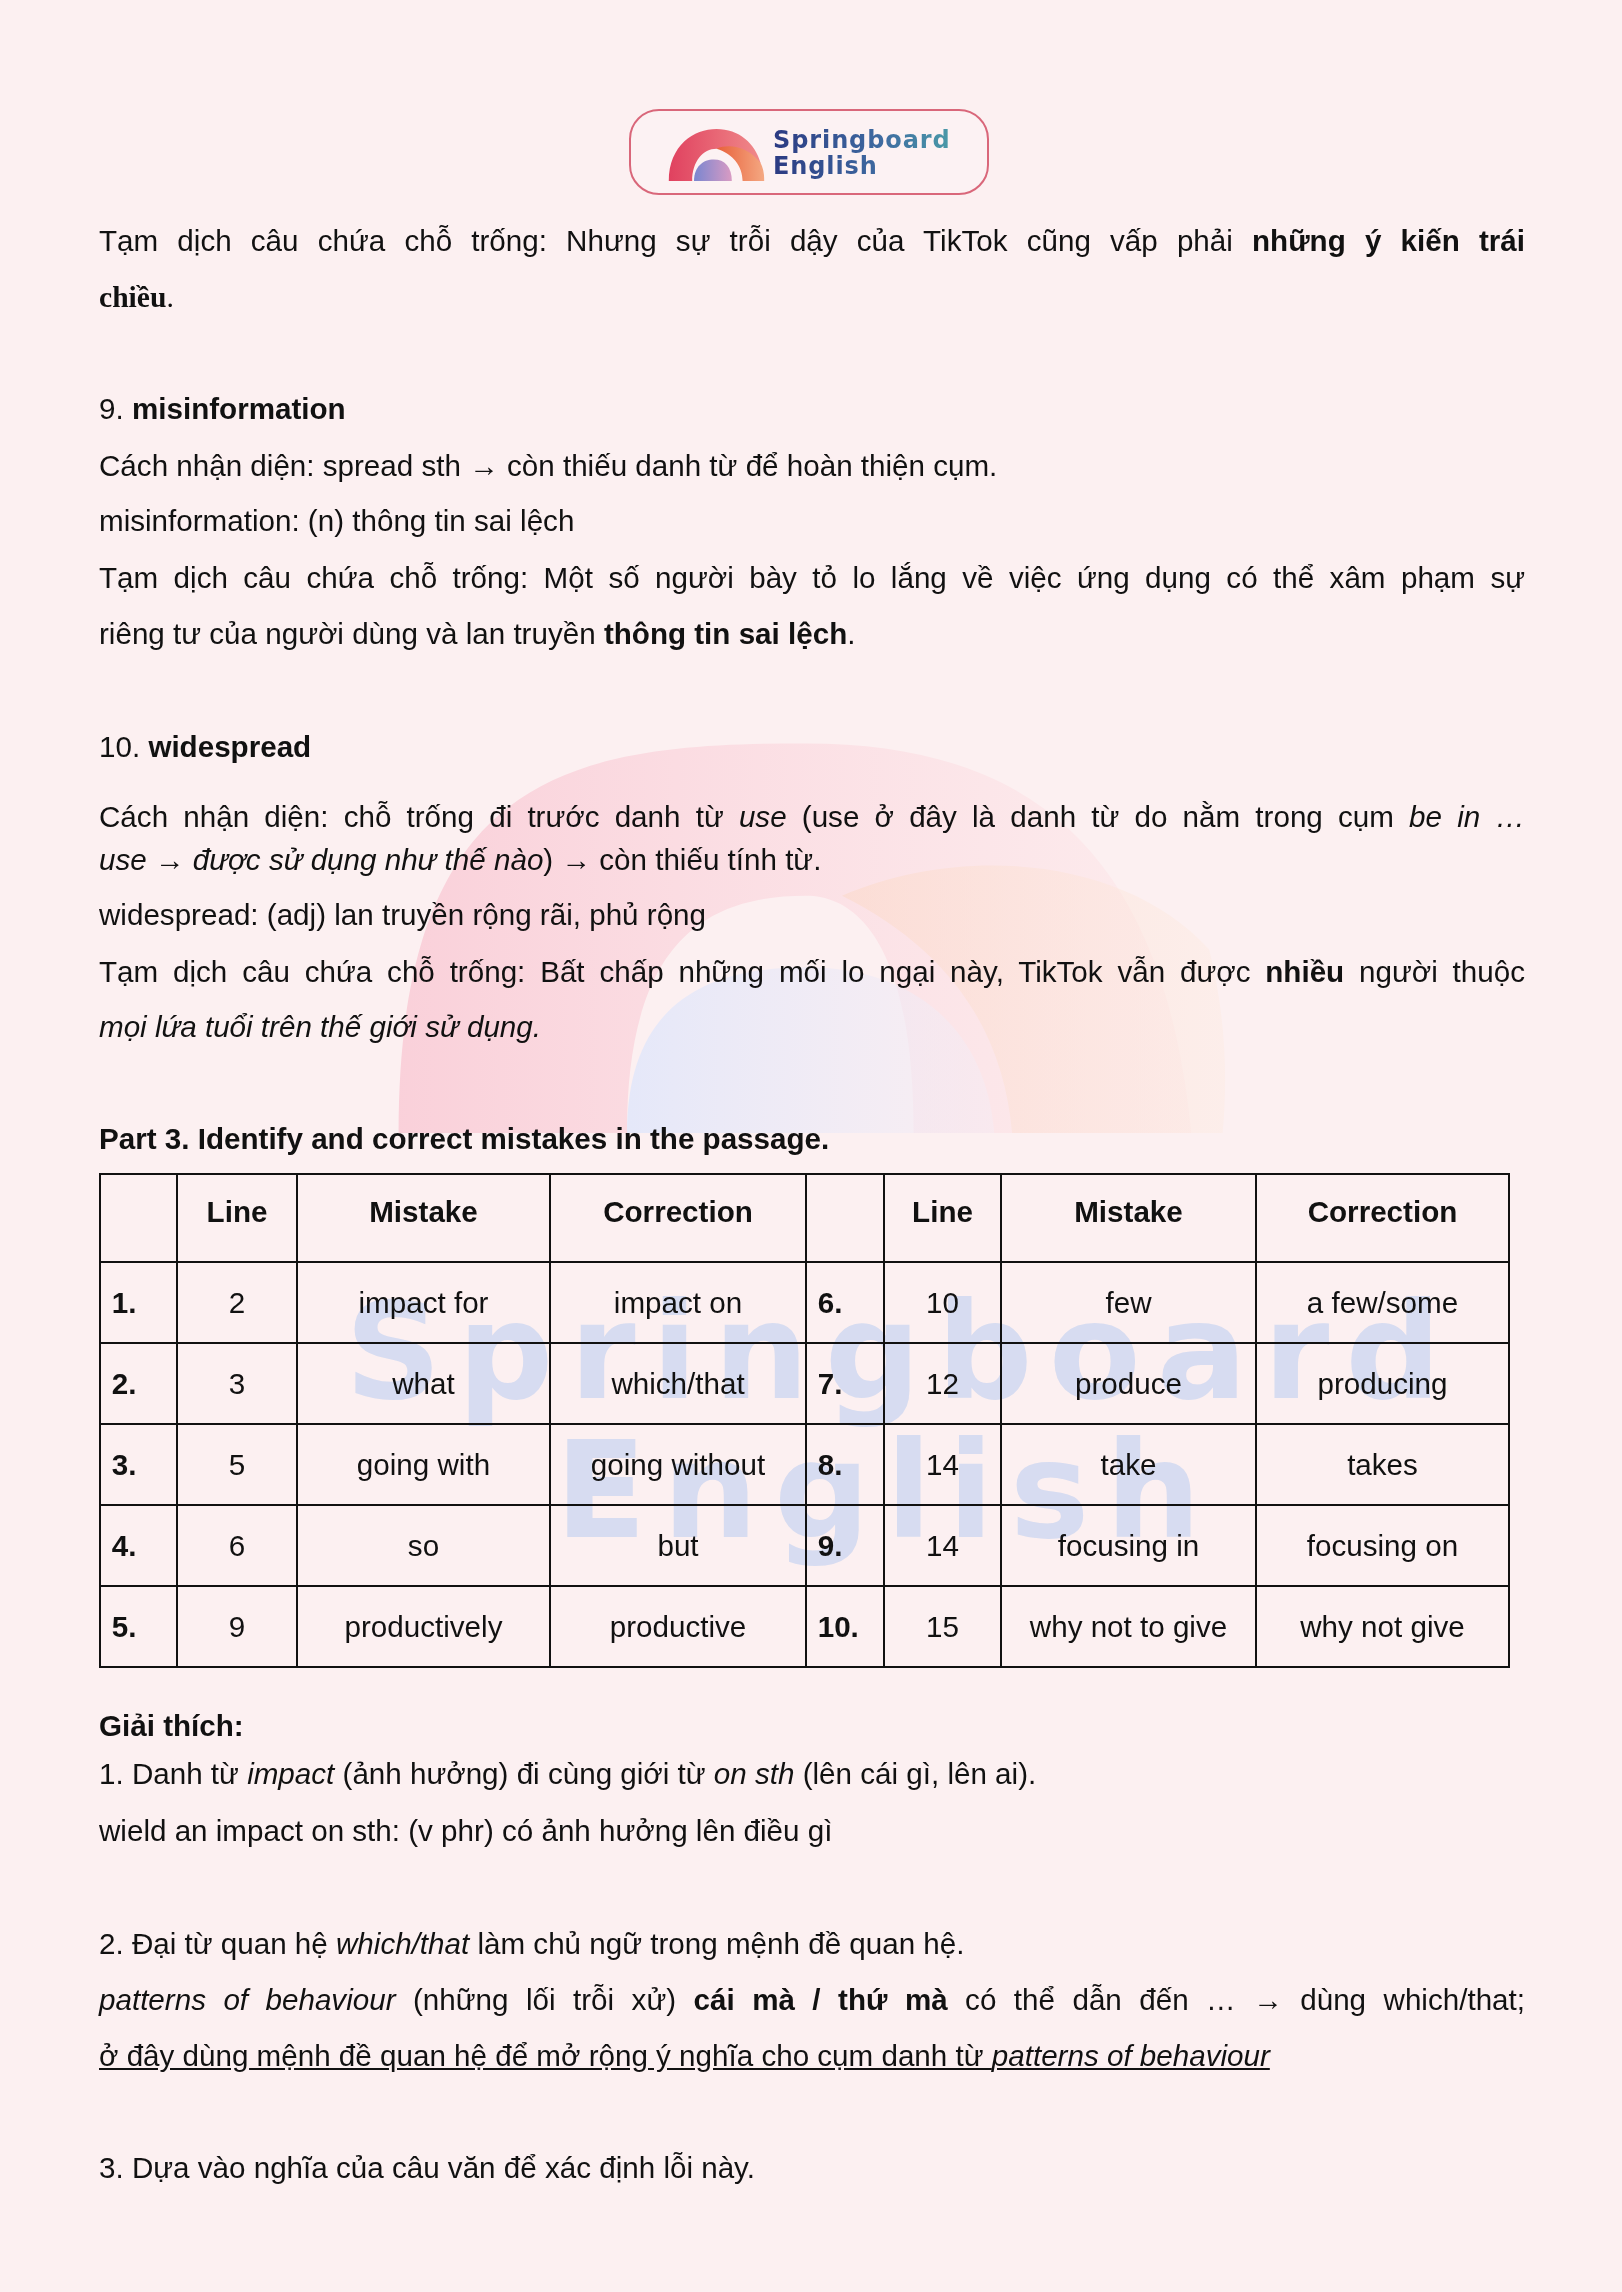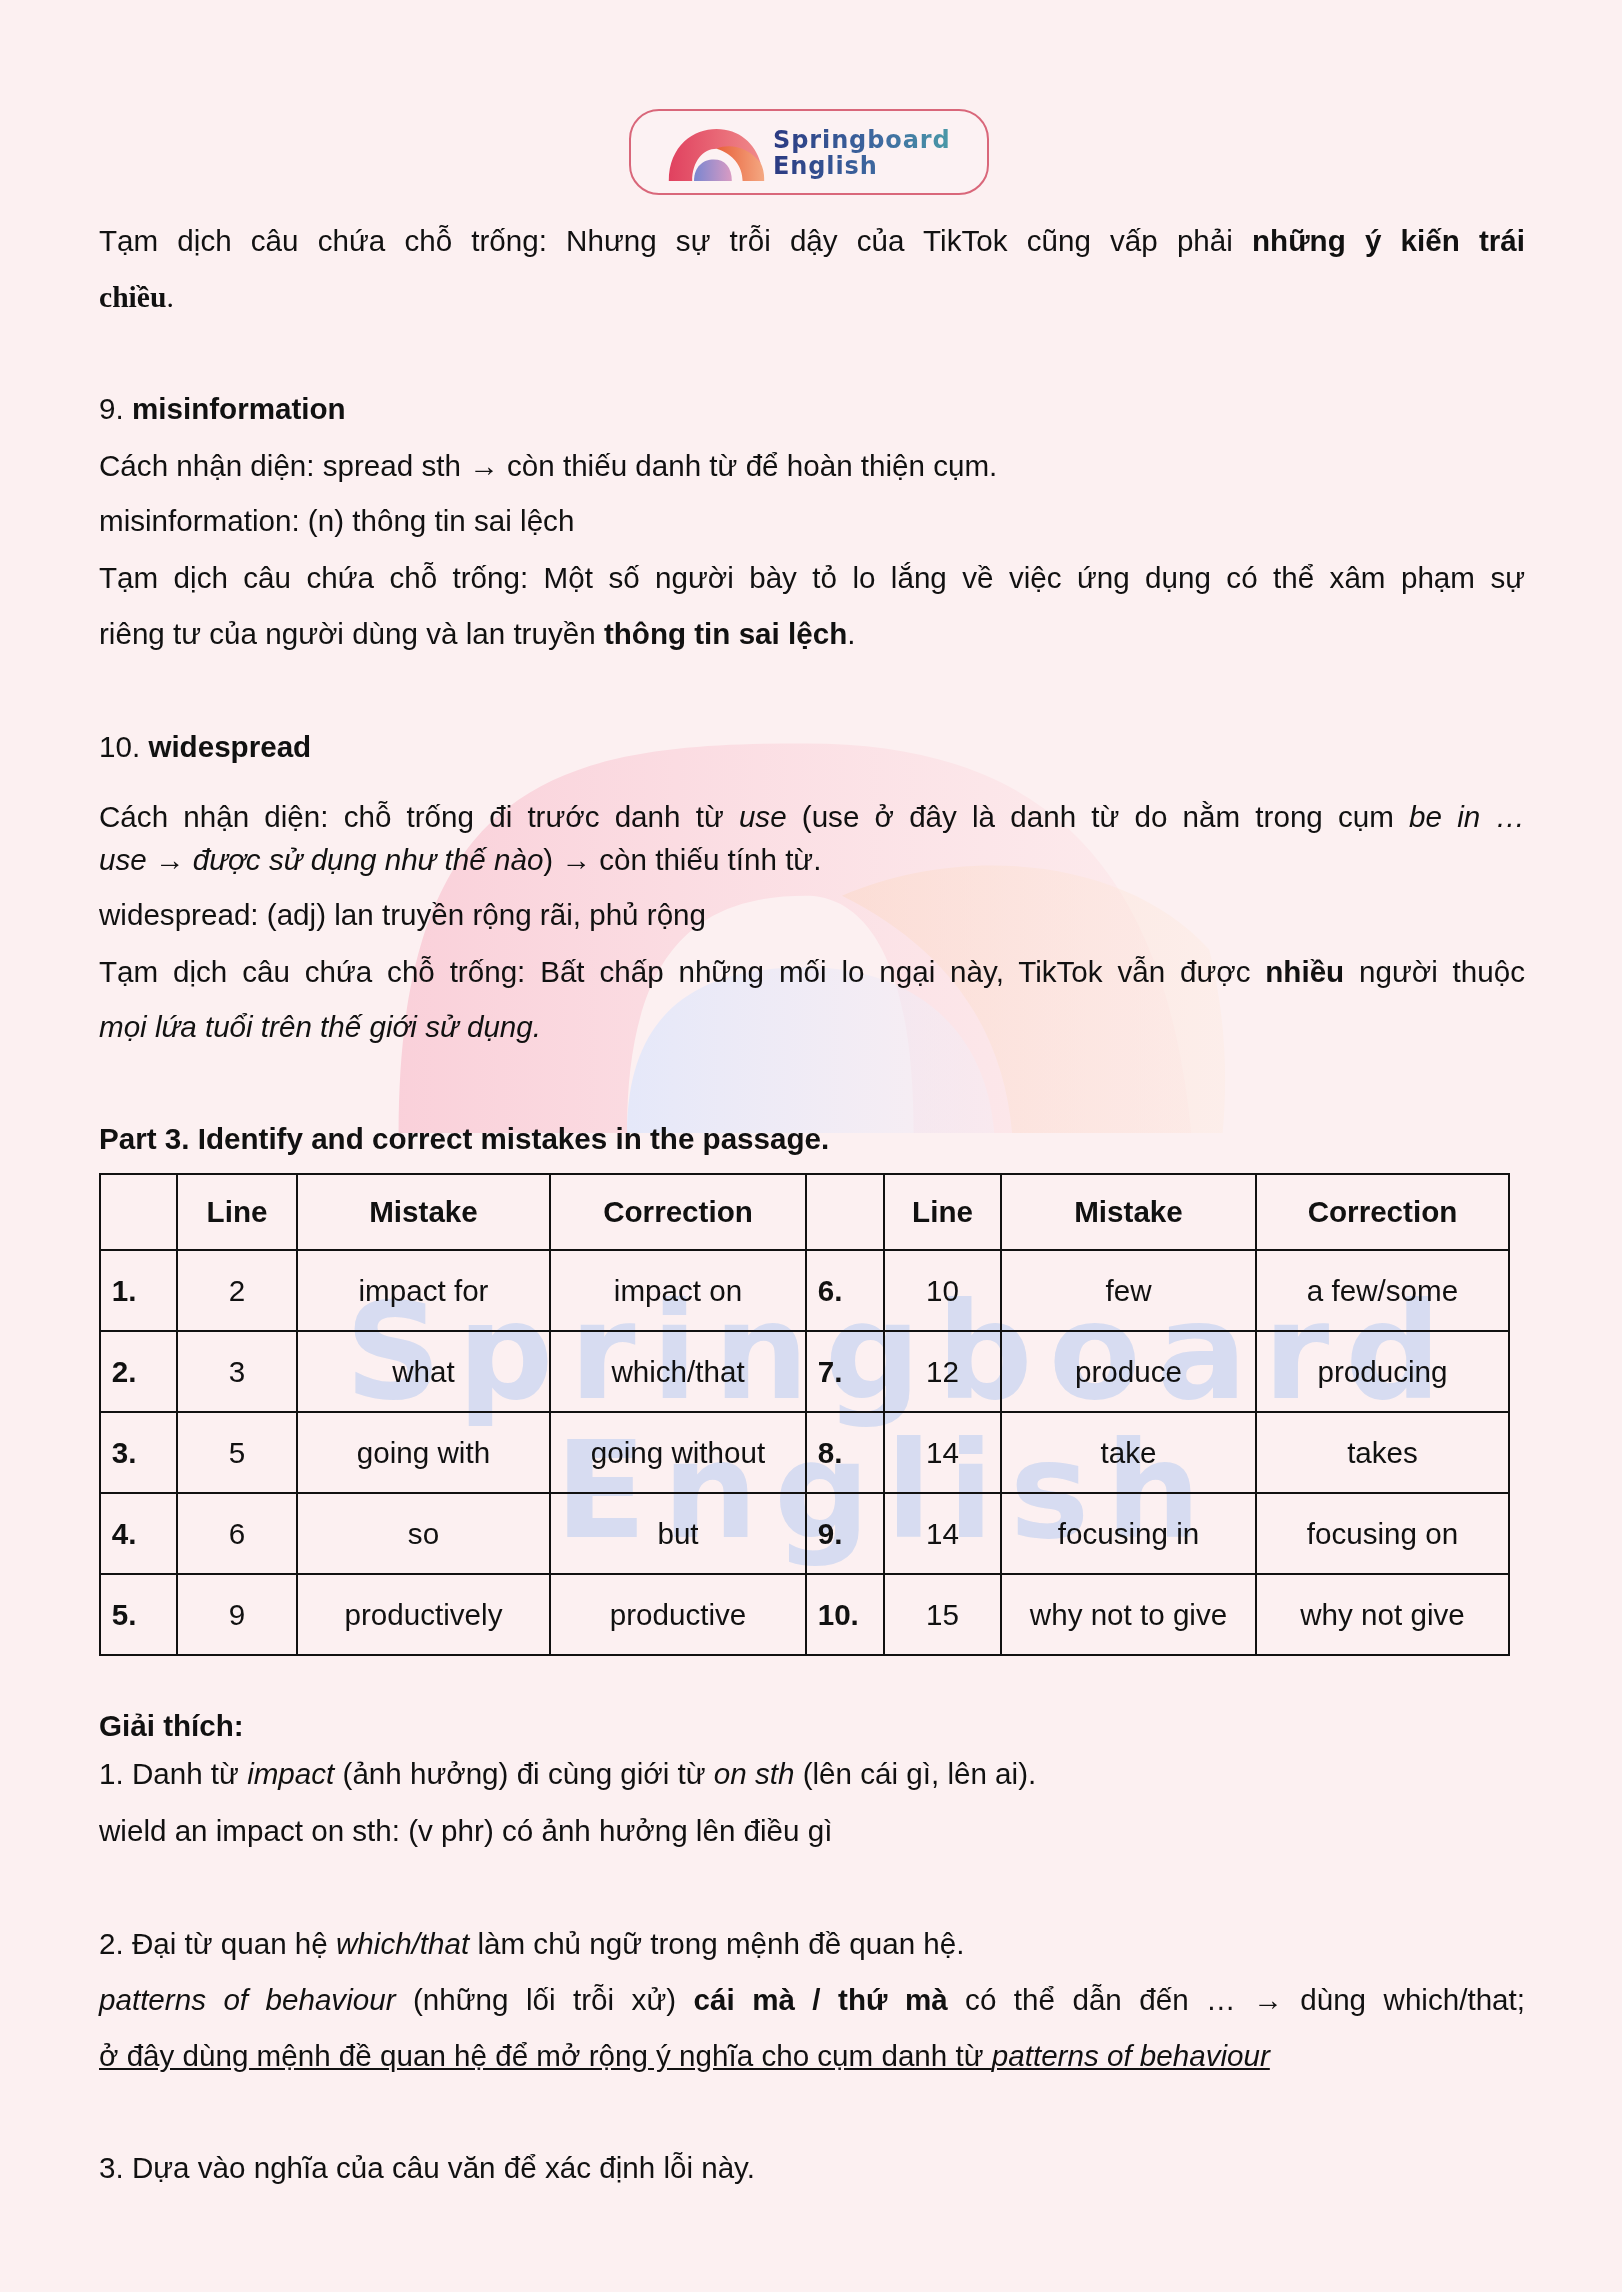--- a/index.html
+++ b/index.html
@@ -99,21 +99,21 @@
       height: 81px;
       padding: 0;
       text-align: center;
       vertical-align: middle;
       box-sizing: border-box;
     }
     table.mistakes th {
       font-weight: bold;
       vertical-align: top;
       padding-top: 19.7px;
-      height: 76px;
+      height: 88px;
     }
     table.mistakes td.num {
       font-weight: bold;
       text-align: left;
       padding-left: 10.7px;
     }
   </style>
 </head>
 <body>
 

